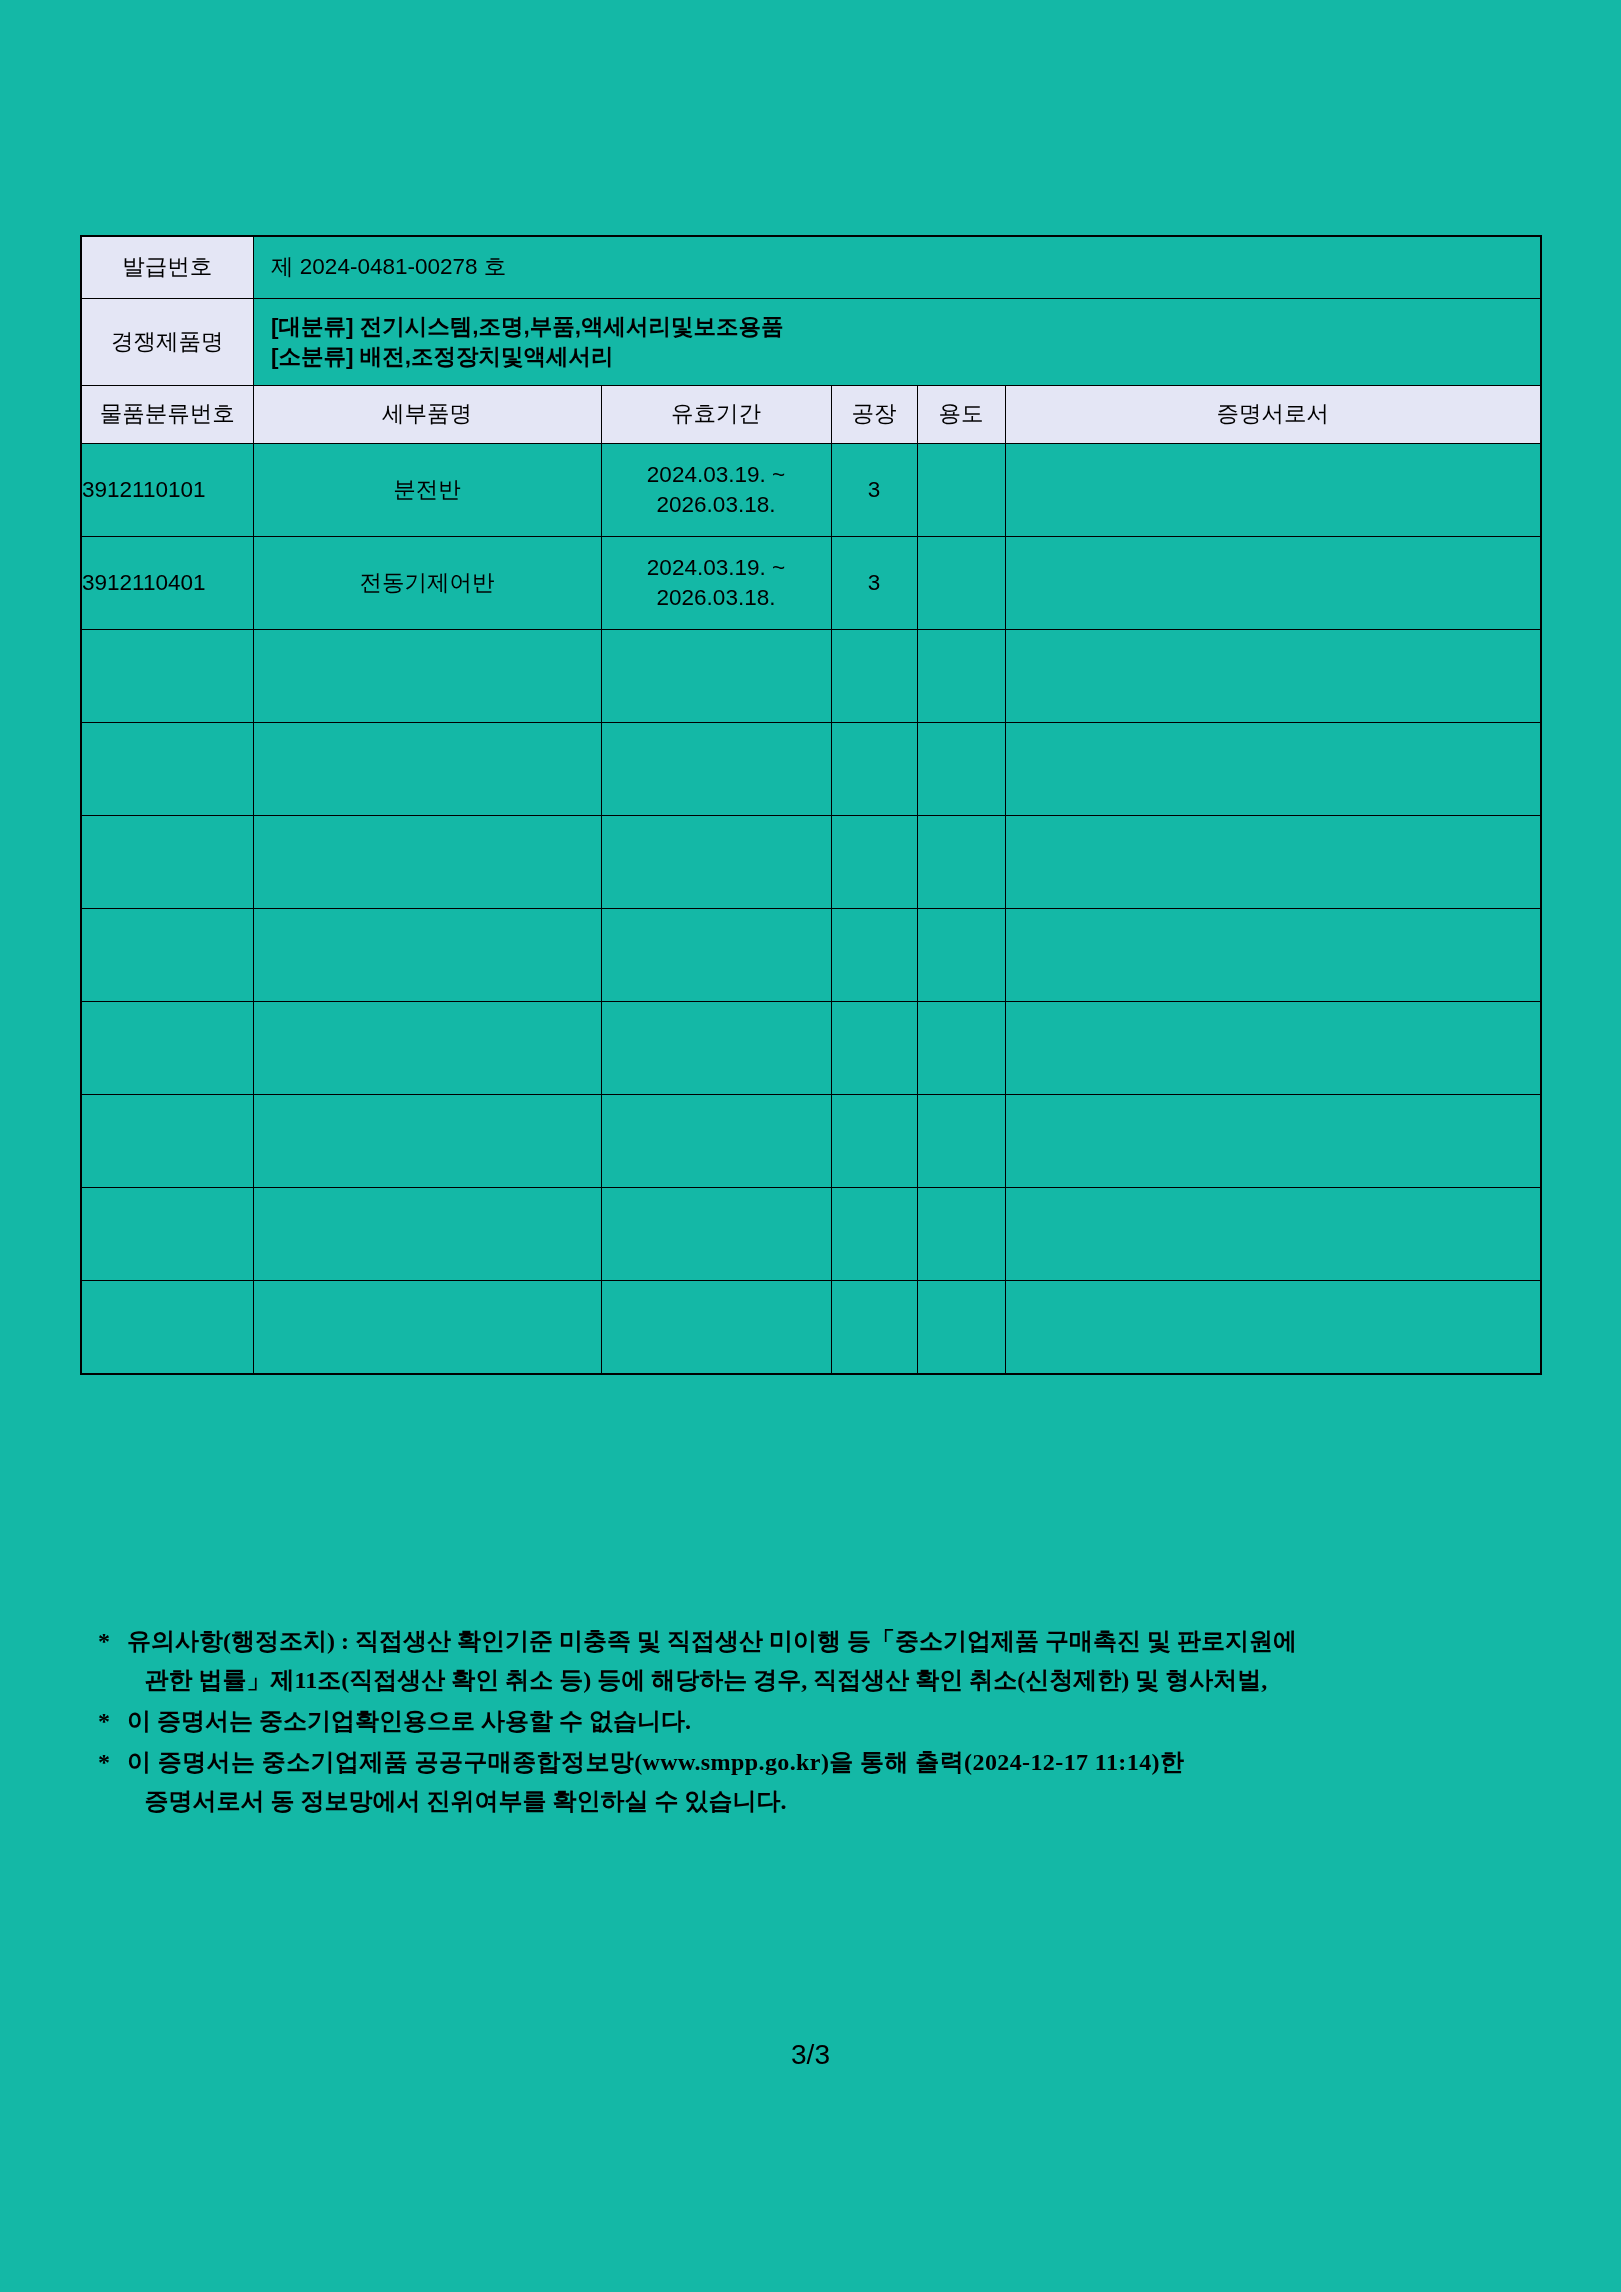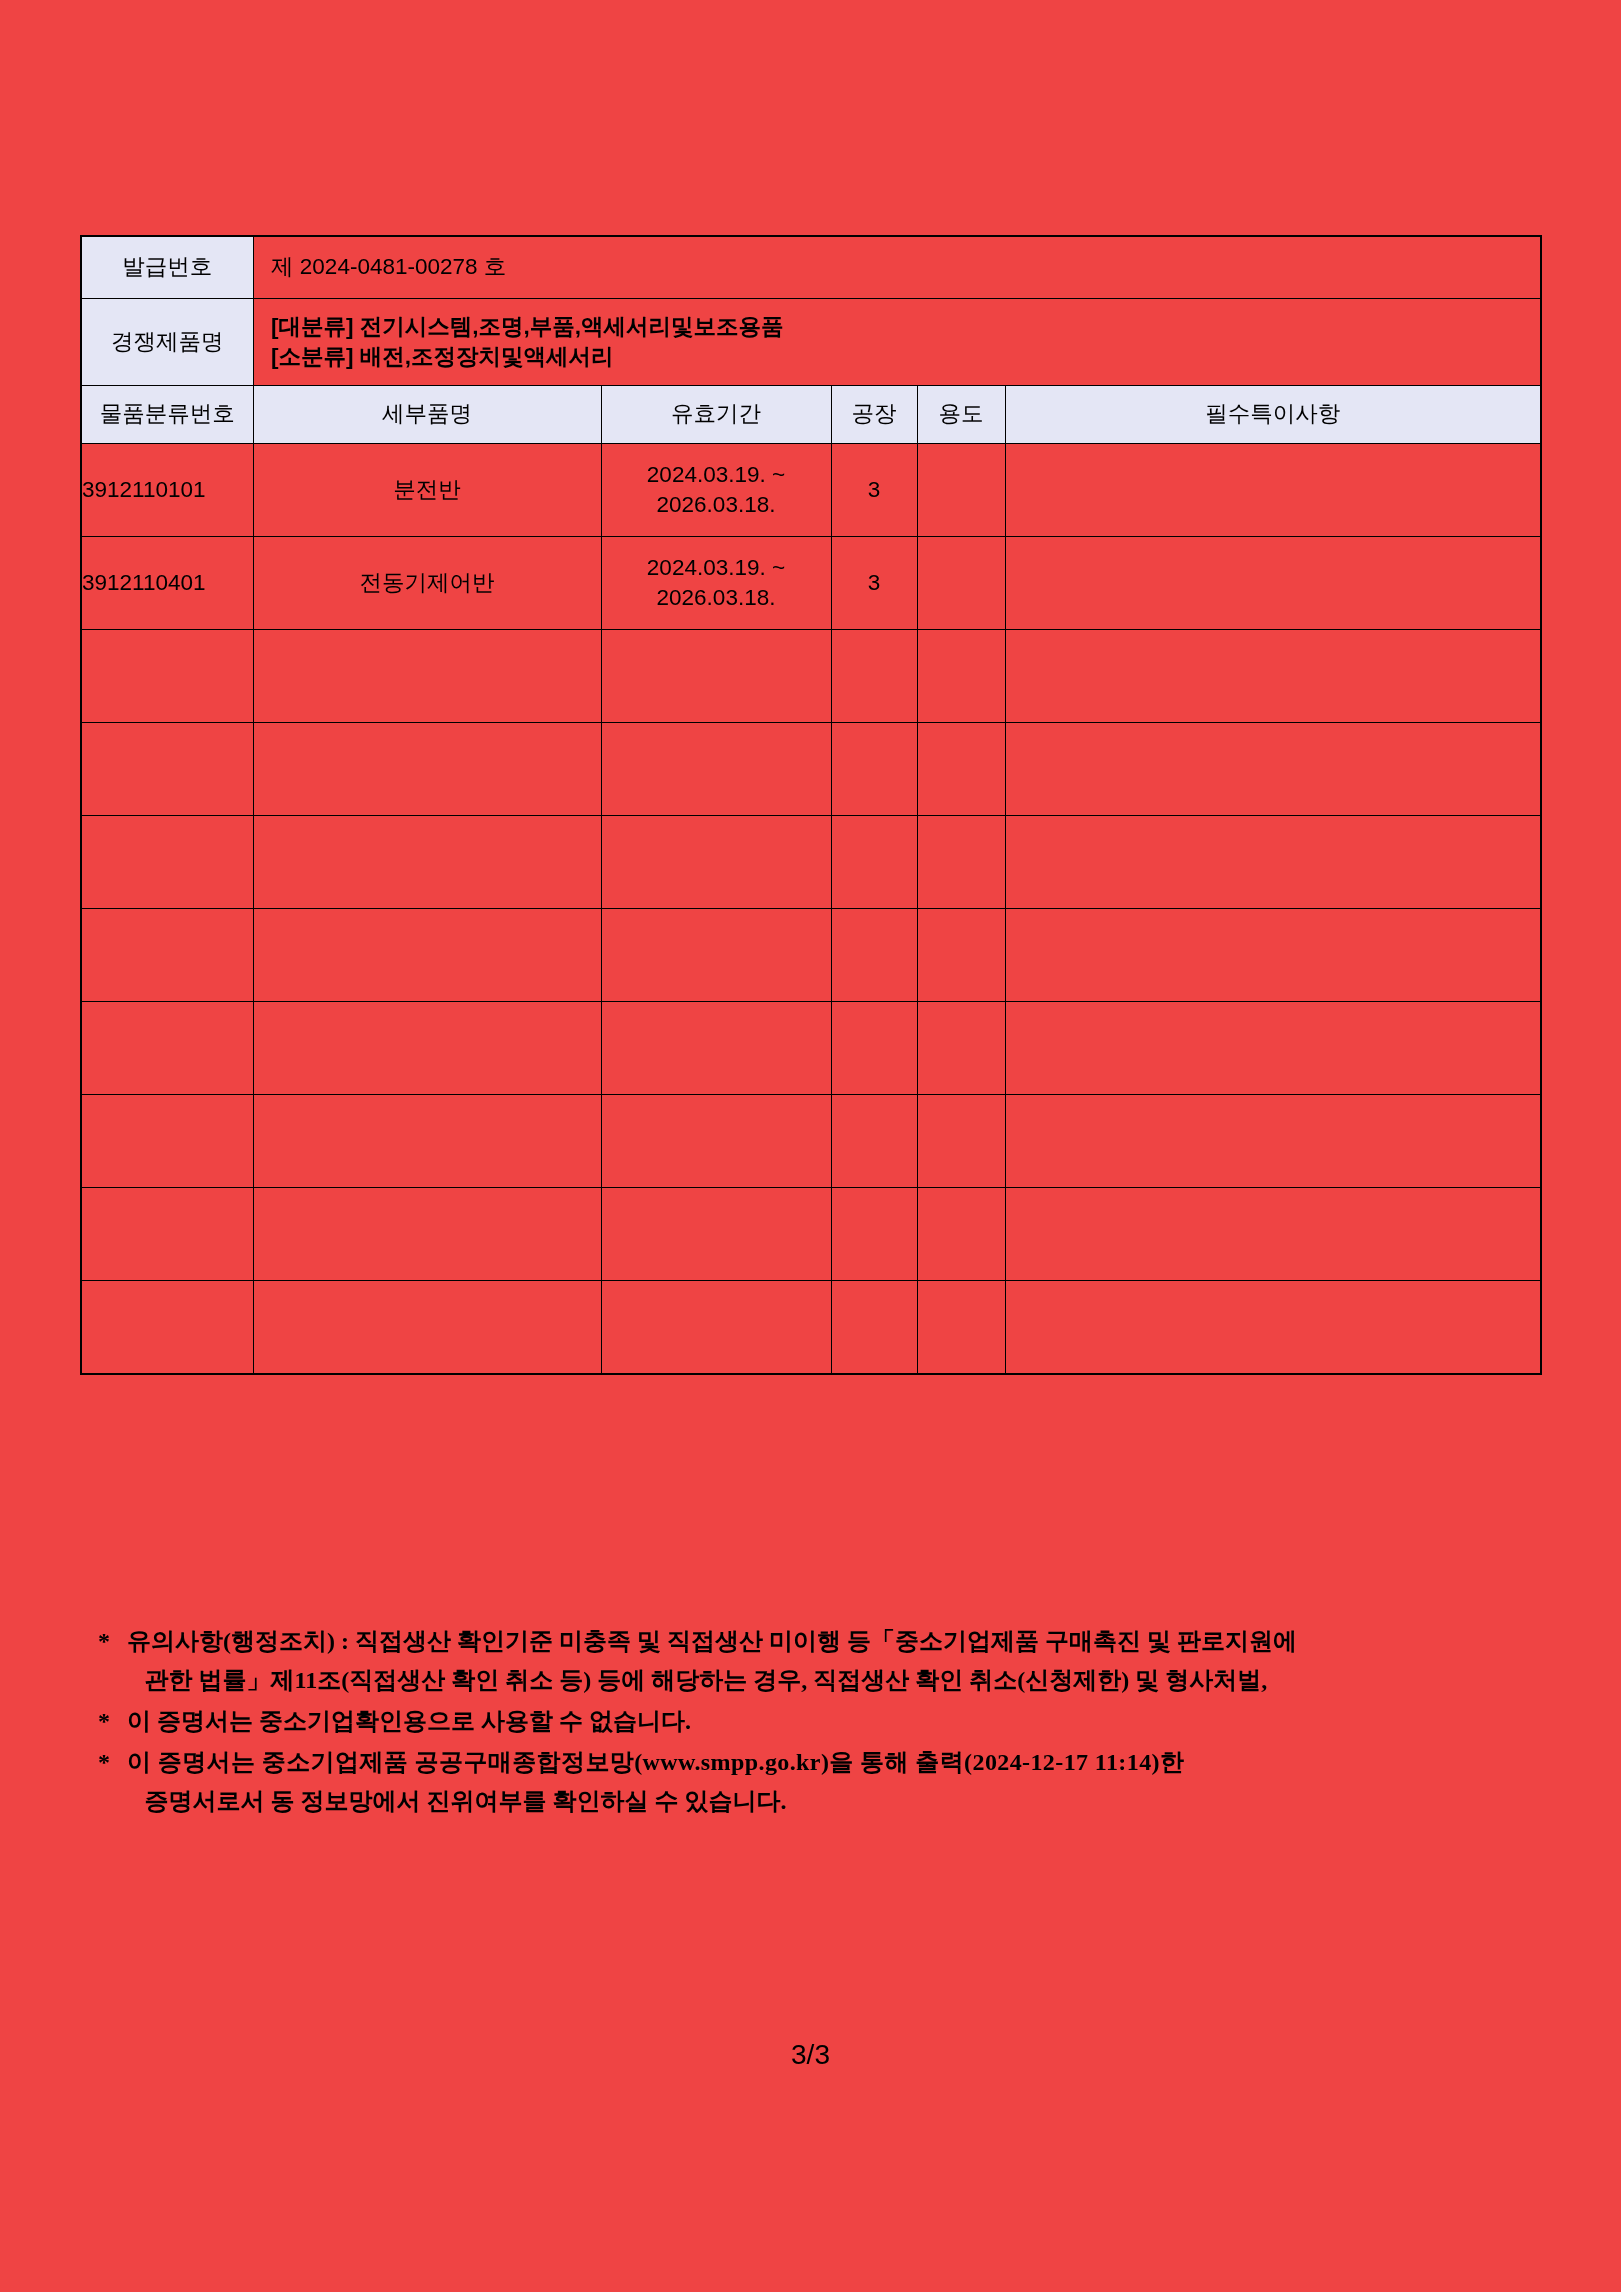--- a/index.html
+++ b/index.html
@@ -13,21 +13,21 @@
     font-family: "Liberation Sans", sans-serif;
     color: #000000;
     position: relative;
     overflow: hidden;
   }
   .page {
     position: absolute;
     left: 0; top: 0;
     width: 1621px;
     height: 2293px;
-    background: #ef4444;
+    background: #14b8a6;
   }
   .sheet {
     position: absolute;
     left: 80px;
     top: 235px;
     width: 1460px;
   }
 
   table.cert {
     border-collapse: collapse;
@@ -135,21 +135,21 @@
             <span class="line">[대분류] 전기시스템,조명,부품,액세서리및보조용품</span>
             <span class="line">[소분류] 배전,조정장치및액세서리</span>
           </td>
         </tr>
         <tr class="hdr">
           <td>물품분류번호</td>
           <td>세부품명</td>
           <td>유효기간</td>
           <td>공장</td>
           <td>용도</td>
-          <td>필수특이사항</td>
+          <td>증명서로서</td>
         </tr>
 
         <tr>
           <td class="cellnum rowbody">3912110101</td>
           <td class="cellname rowbody">분전반</td>
           <td class="celldate rowbody">
             <span class="line">2024.03.19. ~</span>
             <span class="line">2026.03.18.</span>
           </td>
           <td class="cellfac rowbody">3</td>

